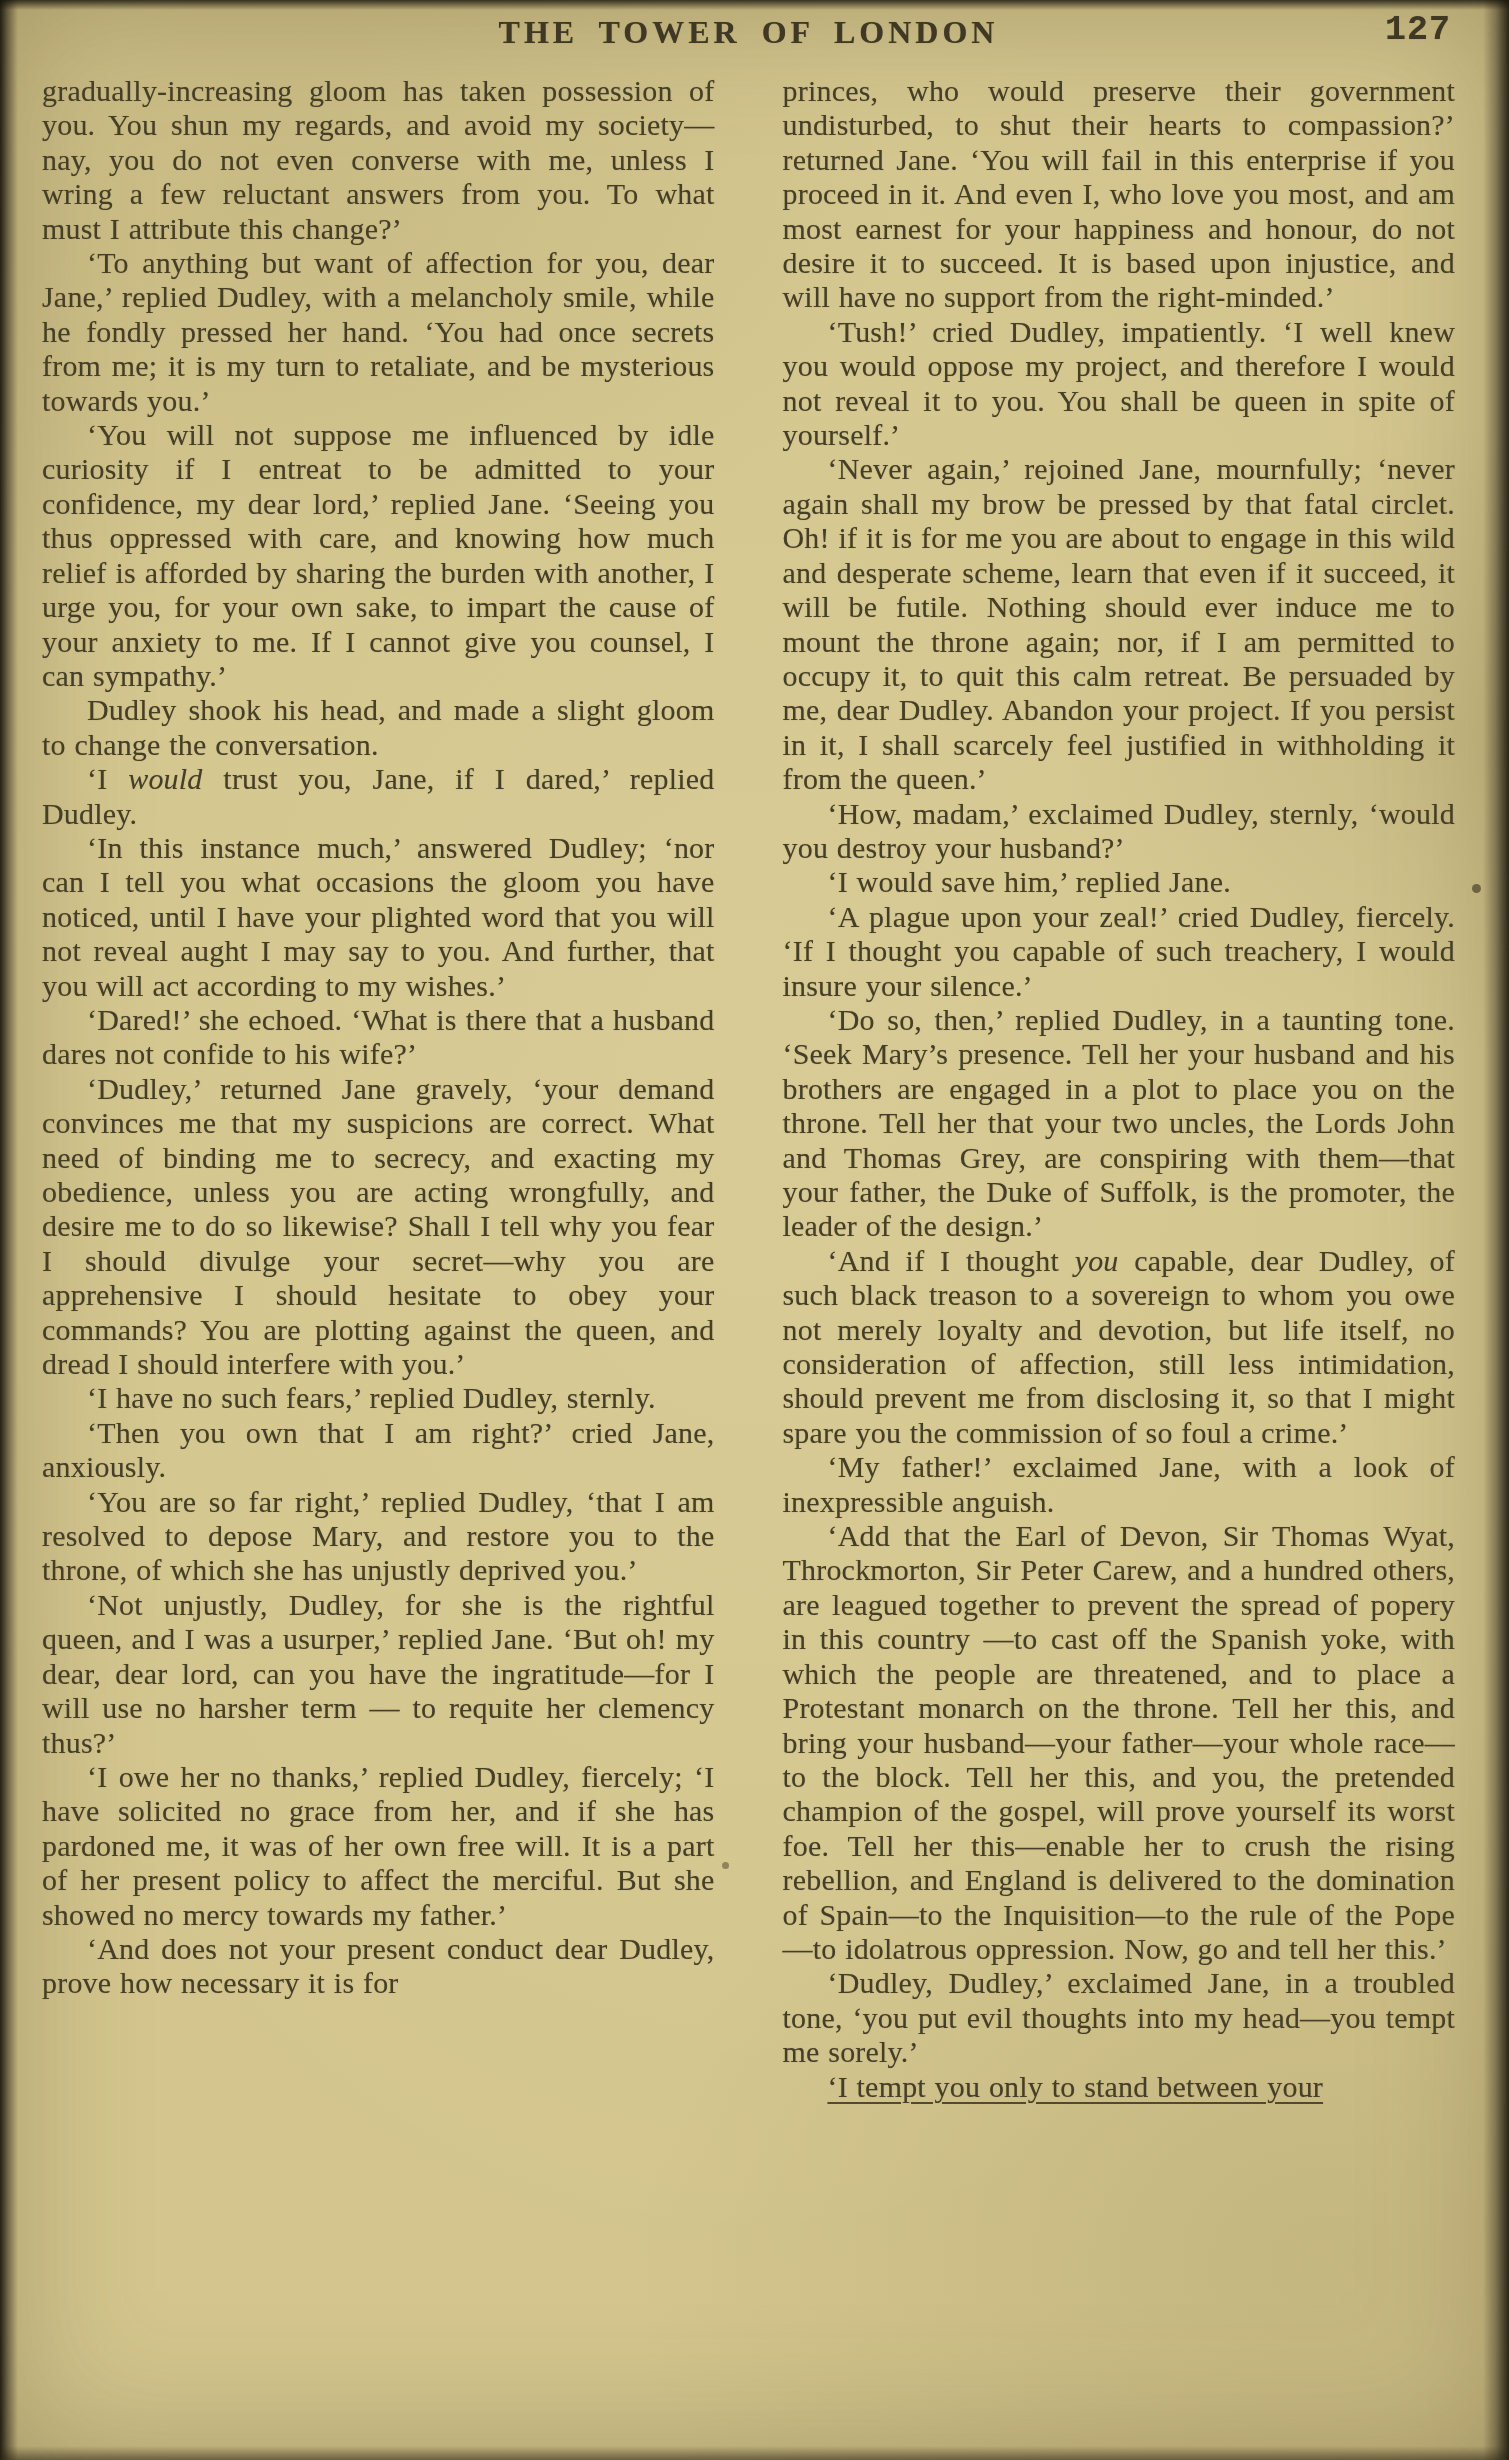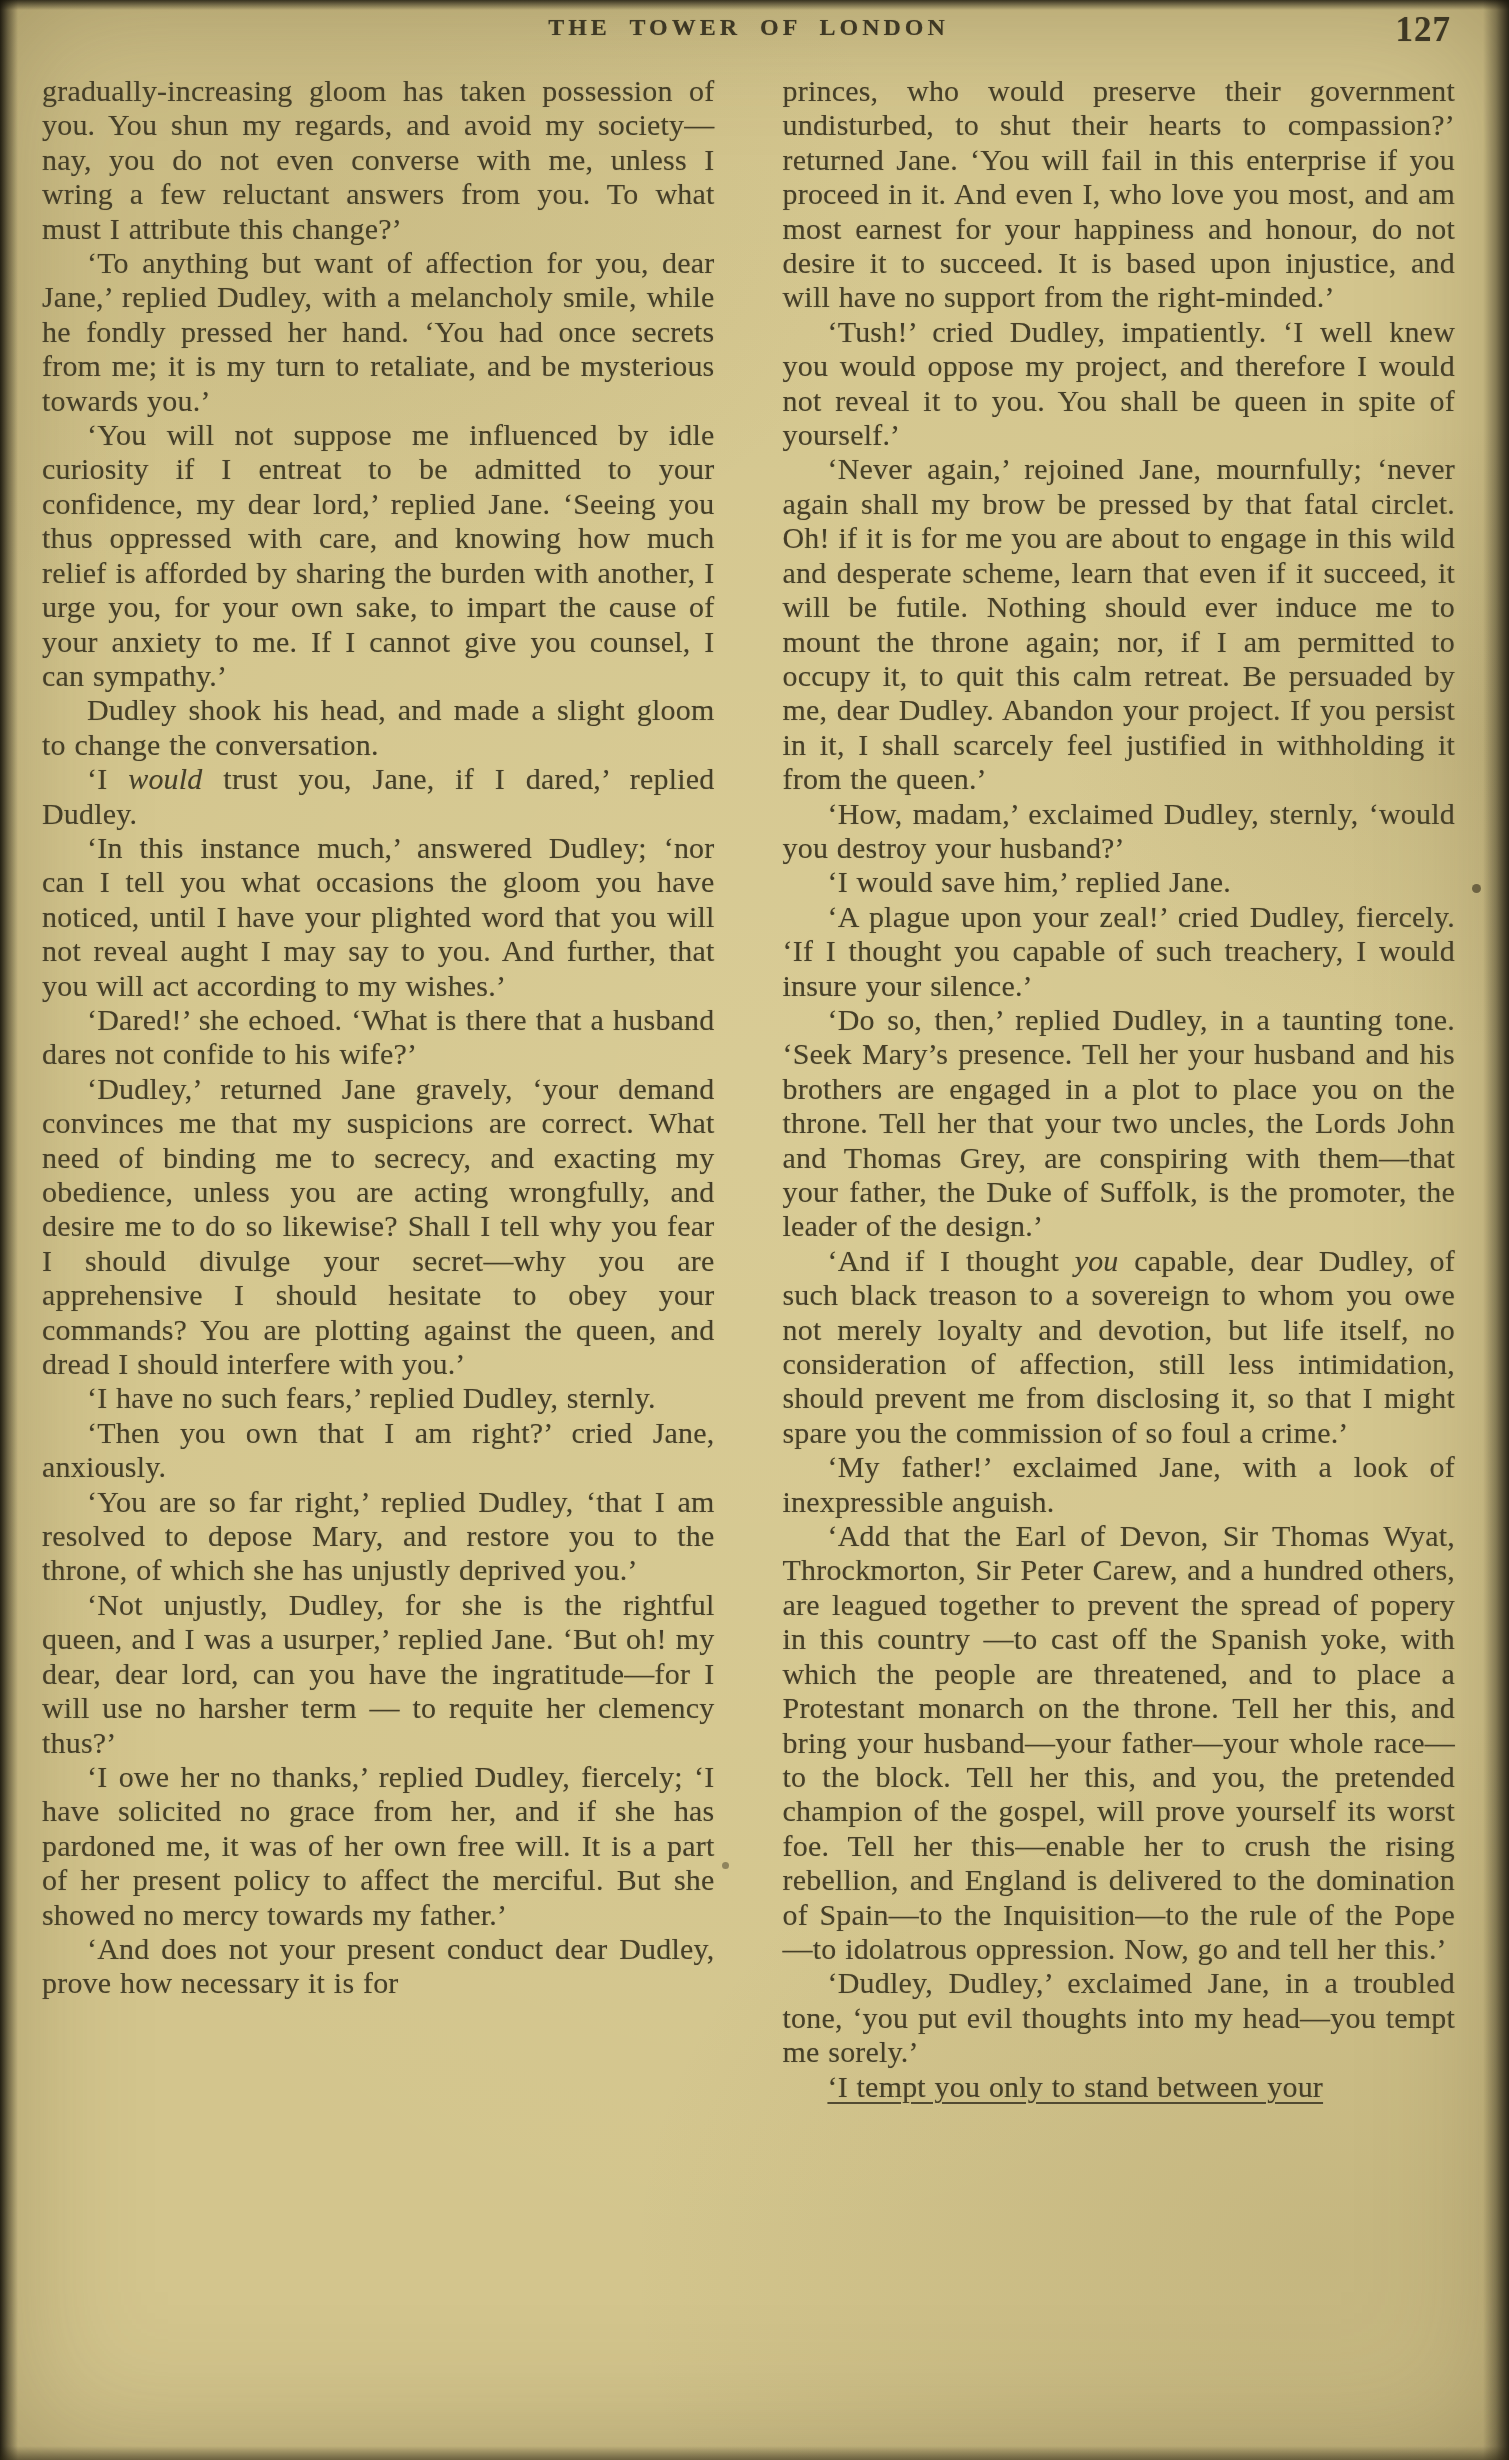--- a/index.html
+++ b/index.html
@@ -30,36 +30,37 @@
     bottom: 8px;
   }
 
   .running-head { position: relative; height: 48px; }
   .running-title {
     position: absolute;
     left: 50%;
     transform: translateX(-50%);
     top: 2px;
     font-weight: bold;
-    font-size: 24px;
+    font-size: 32px;
     letter-spacing: 4px;
     word-spacing: 9px;
     color: #3e3824;
     white-space: nowrap;
     text-shadow: 0 0 1px rgba(62,56,36,0.4);
   }
   .folio {
     position: absolute;
     right: 4px;
     top: -2px;
     font-weight: bold;
     font-size: 35px;
     letter-spacing: 1px;
     color: #3e3824;
     text-shadow: 0 0 1px rgba(62,56,36,0.4);
+    font-family: Liberation Mono, monospace;
   }
 
   .columns {
     display: flex;
     gap: 68px;
     margin-top: 14px;
   }
   .column {
     flex: 1 1 0;
     min-width: 0;

